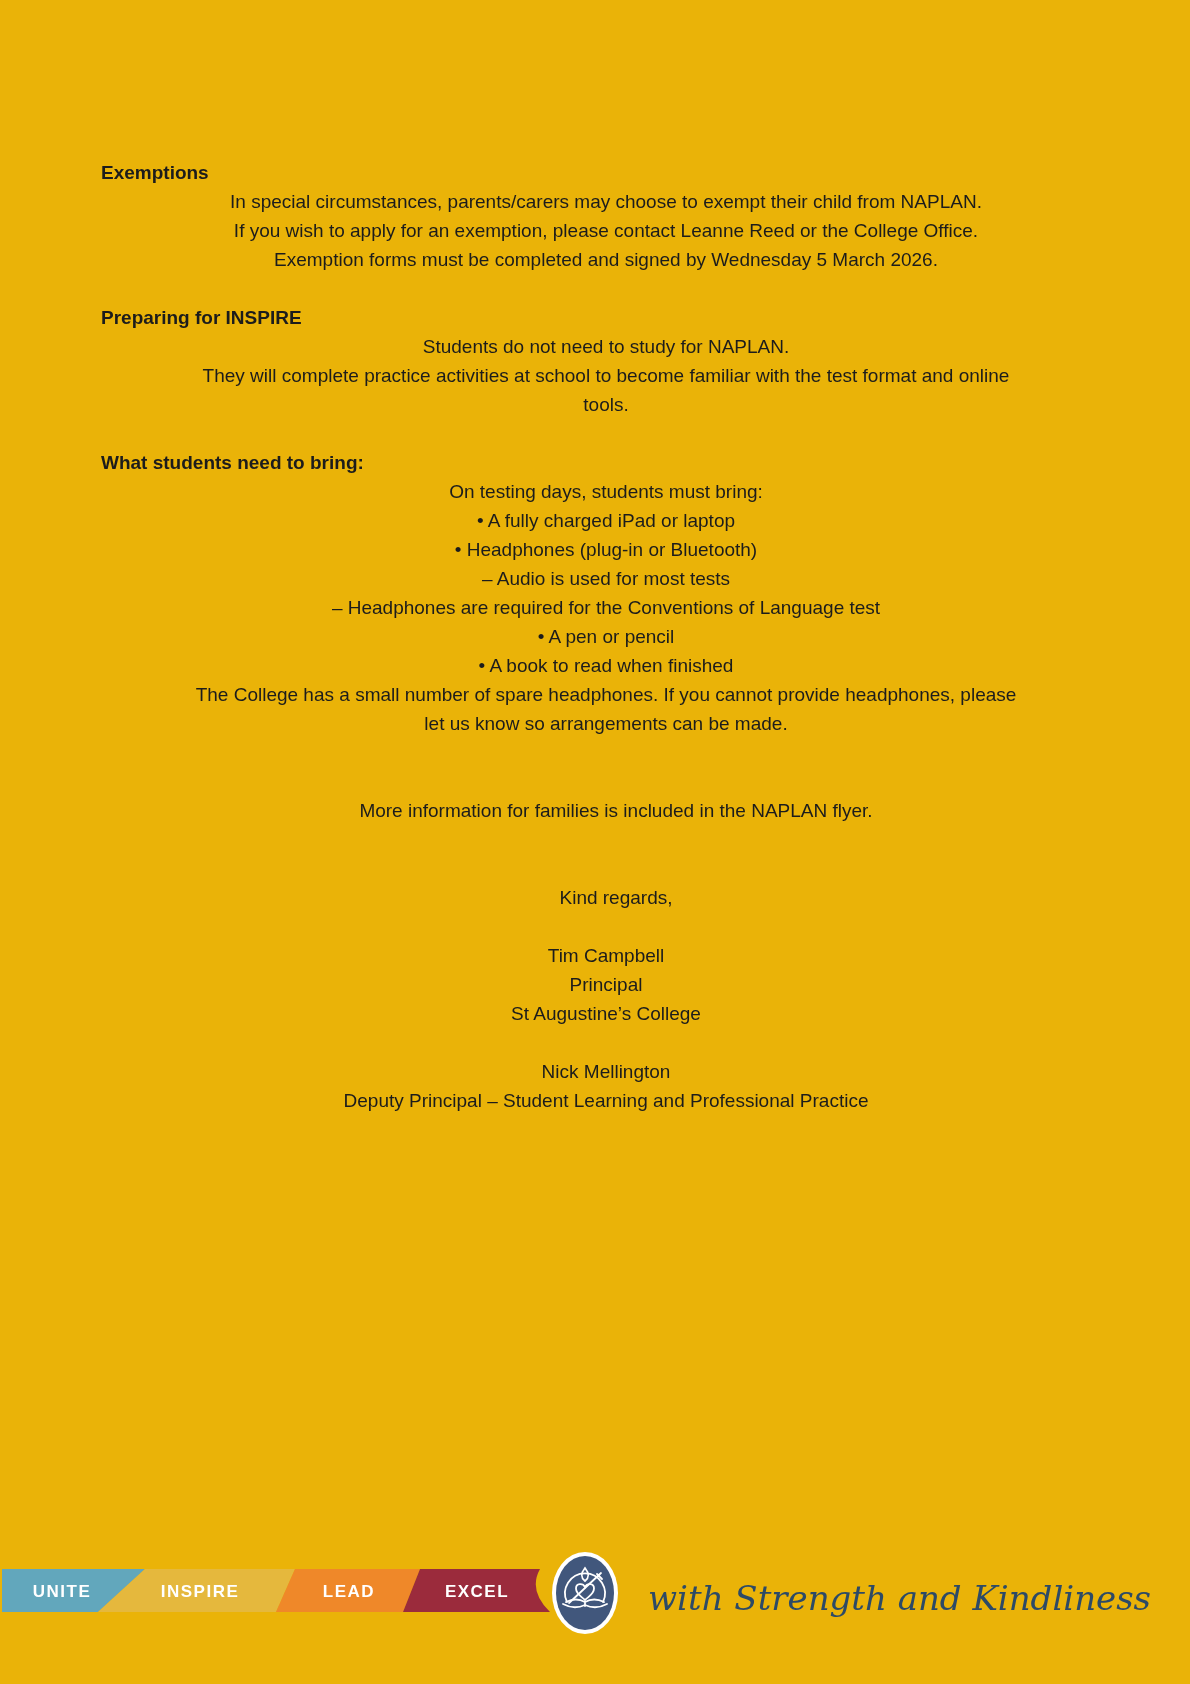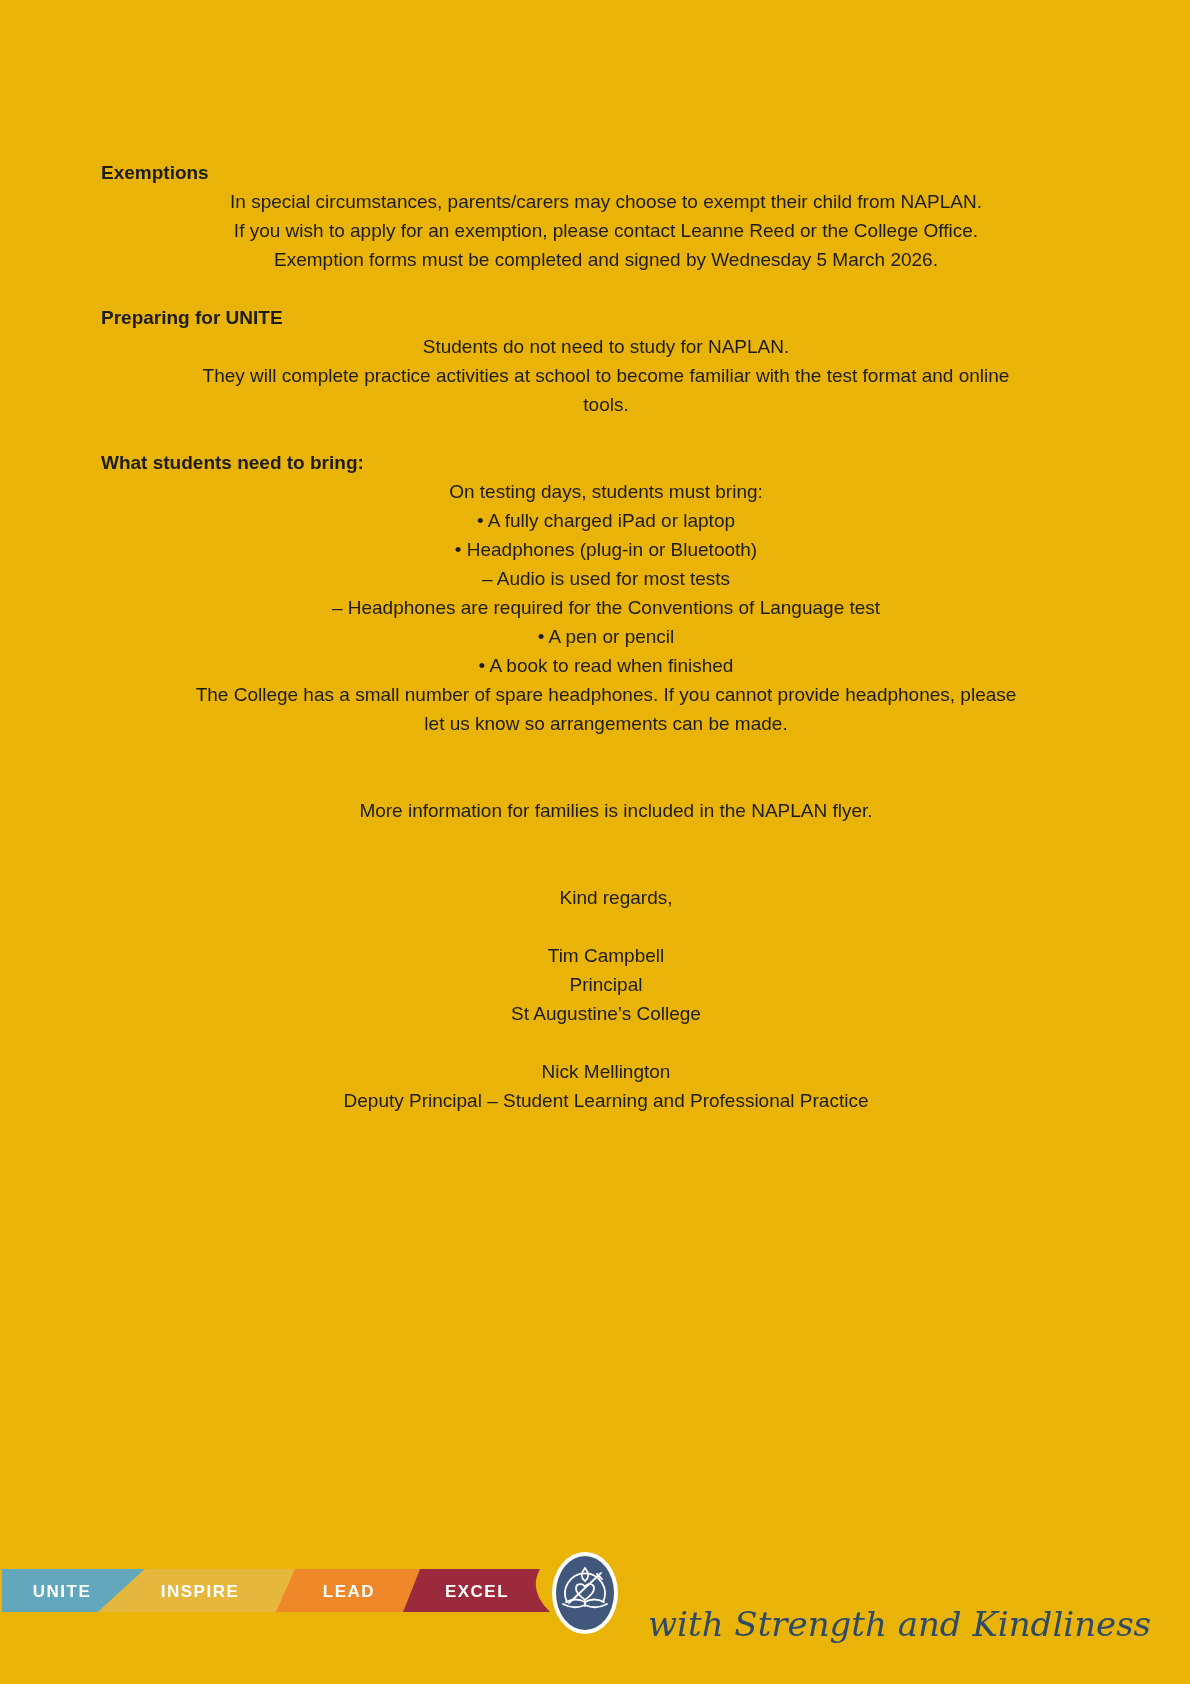--- a/index.html
+++ b/index.html
@@ -41,39 +41,38 @@
     fill:#ffffff;
   }
   .motto{
     position:absolute;
     left:648px; top:1578px;
     font-family:"DejaVu Serif", serif;
     font-style:italic;
     font-size:34px;
     color:#2d4a66;
     white-space:pre;
-    margin-top:26px;
   }
 </style>
 </head>
 <body>
 
 <div class="page">
 
   <div class="content">
 
     <section class="sec">
       <div class="h">Exemptions</div>
       <div class="body">In special circumstances, parents/carers may choose to exempt their child from NAPLAN.
 If you wish to apply for an exemption, please contact Leanne Reed or the College Office.
 Exemption forms must be completed and signed by Wednesday 5 March 2026.</div>
     </section>
 
     <section class="sec">
-      <div class="h">Preparing for UNITE</div>
+      <div class="h">Preparing for INSPIRE</div>
       <div class="body">Students do not need to study for NAPLAN.
 They will complete practice activities at school to become familiar with the test format and online
 tools.</div>
     </section>
 
     <section class="sec">
       <div class="h">What students need to bring:</div>
       <div class="body">On testing days, students must bring:
 • A fully charged iPad or laptop
 • Headphones (plug-in or Bluetooth)

